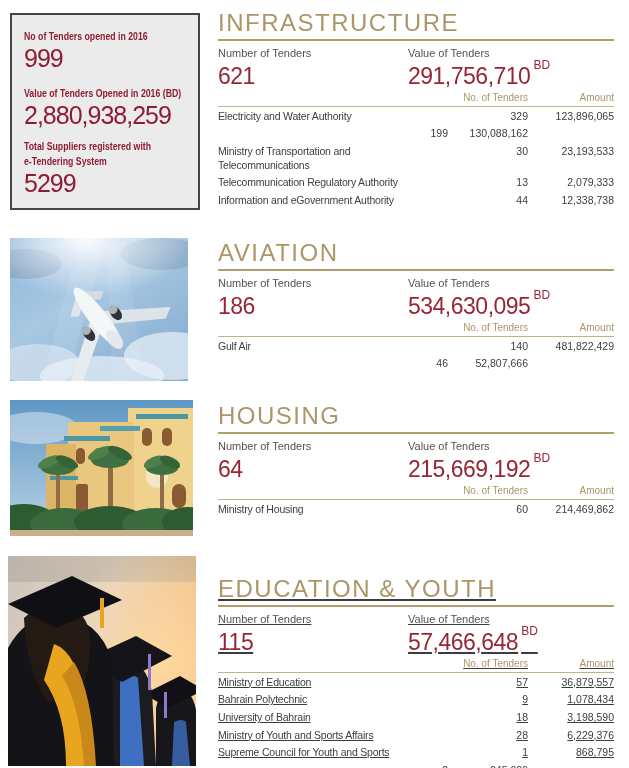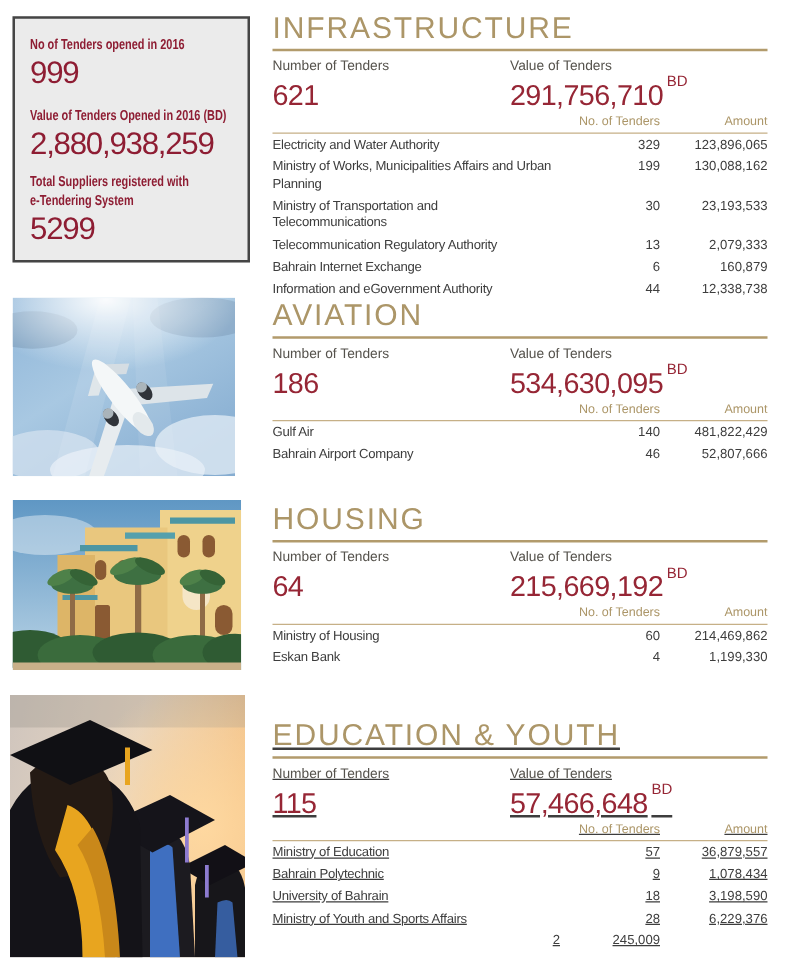--- a/index.html
+++ b/index.html
@@ -237,42 +237,36 @@
   </div>
   <div class="rows">
 
       <div class="row">
         <span class="name">Electricity and Water Authority</span>
         <span class="num">329</span>
         <span class="num">123,896,065</span>
       </div>
 
       <div class="row">
-        <span class="name">Ministry of Works, Municipalities Affairs and Urban Planning</span>
         <span class="num">199</span>
         <span class="num">130,088,162</span>
       </div>
 
       <div class="row">
         <span class="name">Ministry of Transportation and Telecommunications</span>
         <span class="num">30</span>
         <span class="num">23,193,533</span>
       </div>
 
       <div class="row">
         <span class="name">Telecommunication Regulatory Authority</span>
         <span class="num">13</span>
         <span class="num">2,079,333</span>
       </div>
 
-      <div class="row">
-        <span class="name">Bahrain Internet Exchange</span>
-        <span class="num">6</span>
-        <span class="num">160,879</span>
-      </div>
 
       <div class="row">
         <span class="name">Information and eGovernment Authority</span>
         <span class="num">44</span>
         <span class="num">12,338,738</span>
       </div>
     </div>
 </section>
 
 <section class="section" id="sec-aviation">
@@ -294,21 +288,20 @@
   </div>
   <div class="rows">
 
       <div class="row">
         <span class="name">Gulf Air</span>
         <span class="num">140</span>
         <span class="num">481,822,429</span>
       </div>
 
       <div class="row">
-        <span class="name">Bahrain Airport Company</span>
         <span class="num">46</span>
         <span class="num">52,807,666</span>
       </div>
     </div>
 </section>
 
 <section class="section" id="sec-housing">
   <h2 class="sec-title">HOUSING</h2>
   <div class="sec-stats">
     <div class="stat-col1">
@@ -326,25 +319,20 @@
     <span>Amount</span>
   </div>
   <div class="rows">
 
       <div class="row">
         <span class="name">Ministry of Housing</span>
         <span class="num">60</span>
         <span class="num">214,469,862</span>
       </div>
 
-      <div class="row">
-        <span class="name">Eskan Bank</span>
-        <span class="num">4</span>
-        <span class="num">1,199,330</span>
-      </div>
     </div>
 </section>
 
 <section class="section" id="sec-education">
   <h2 class="sec-title">EDUCATION &amp; YOUTH</h2>
   <div class="sec-stats">
     <div class="stat-col1">
       <div class="sec-stat-label">Number of Tenders</div>
       <div class="sec-stat-value">115</div>
     </div>
@@ -377,19 +365,24 @@
         <span class="num">18</span>
         <span class="num">3,198,590</span>
       </div>
 
       <div class="row">
         <span class="name">Ministry of Youth and Sports Affairs</span>
         <span class="num">28</span>
         <span class="num">6,229,376</span>
       </div>
 
+      <div class="row">
+        <span class="name">Supreme Council for Youth and Sports</span>
+        <span class="num">1</span>
+        <span class="num">868,795</span>
+      </div>
 
       <div class="row">
         <span class="num">2</span>
         <span class="num">245,009</span>
       </div>
     </div>
 </section>
 
 </body></html>

